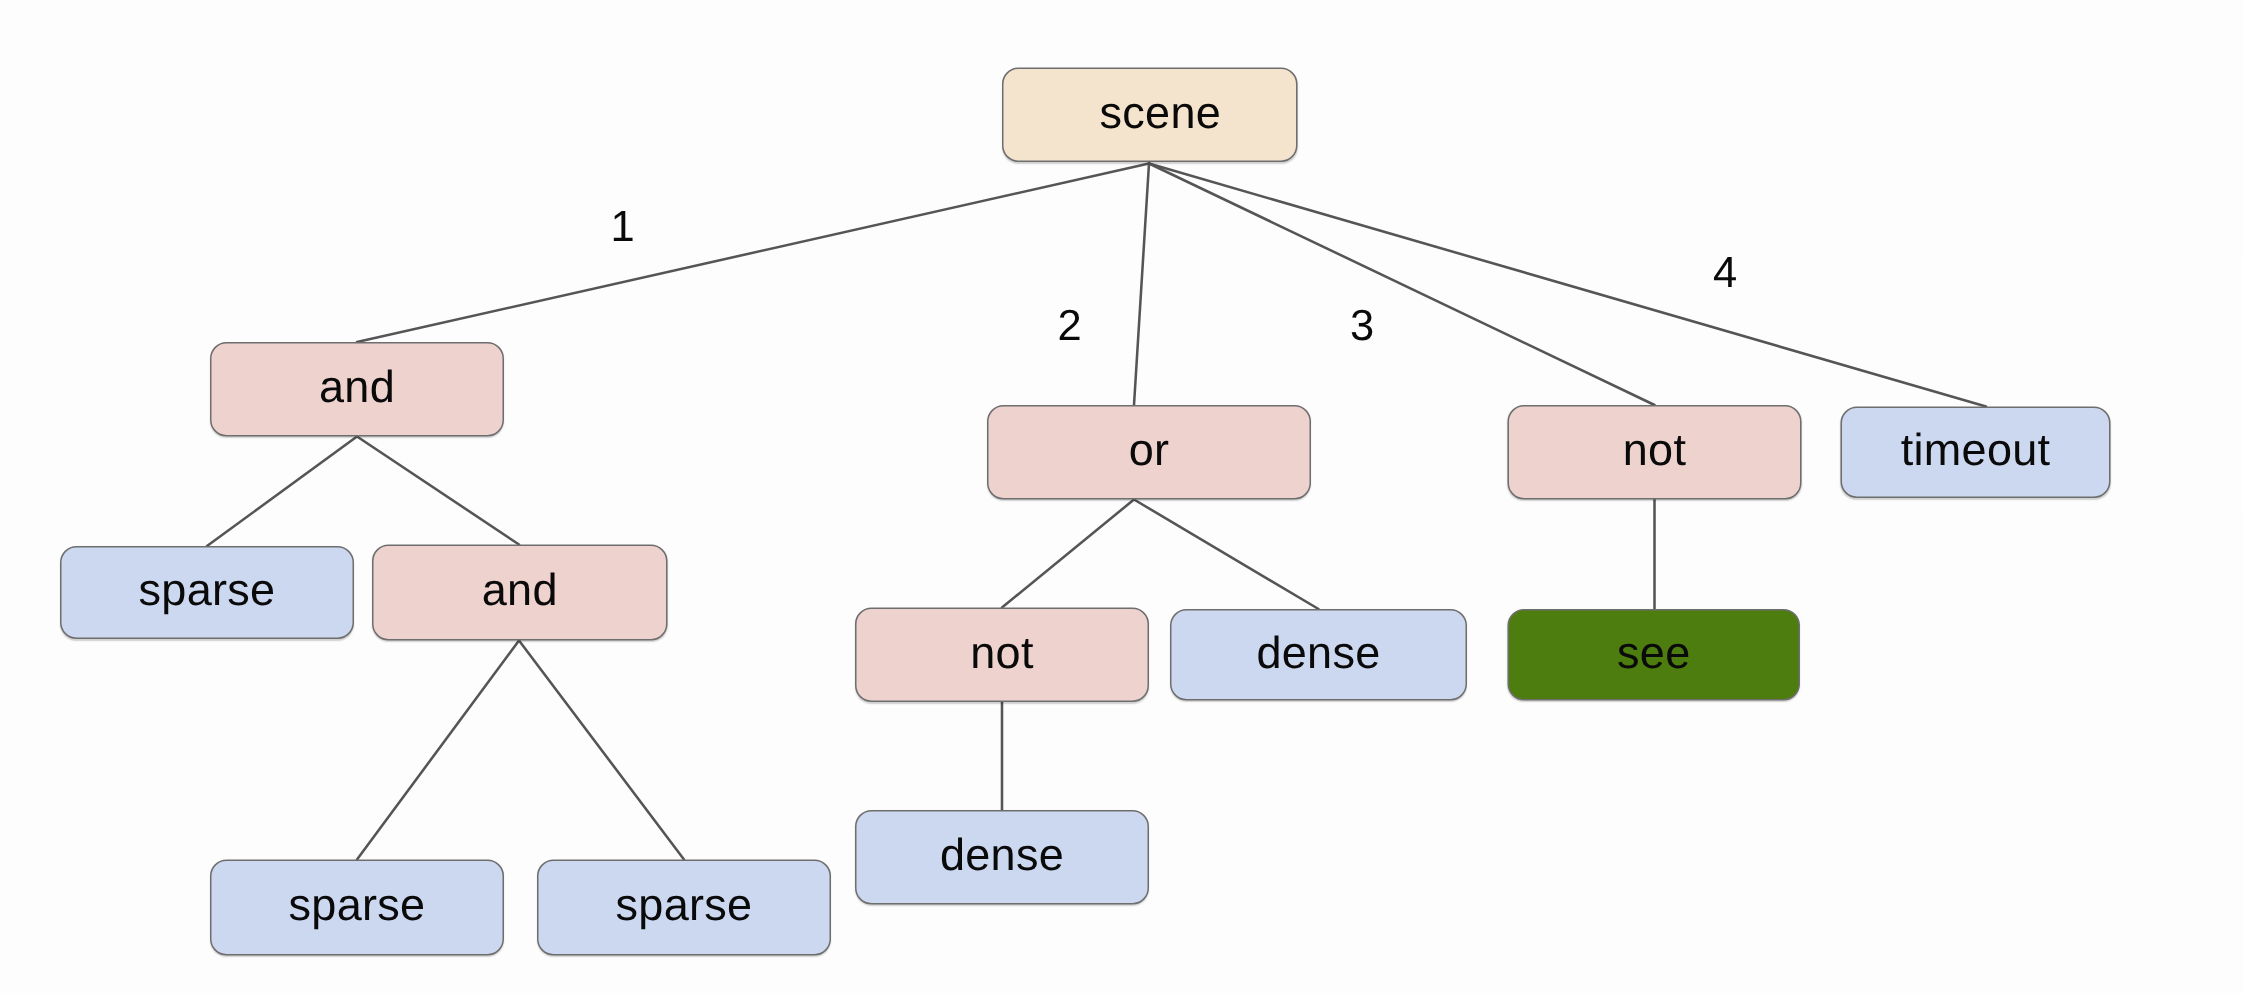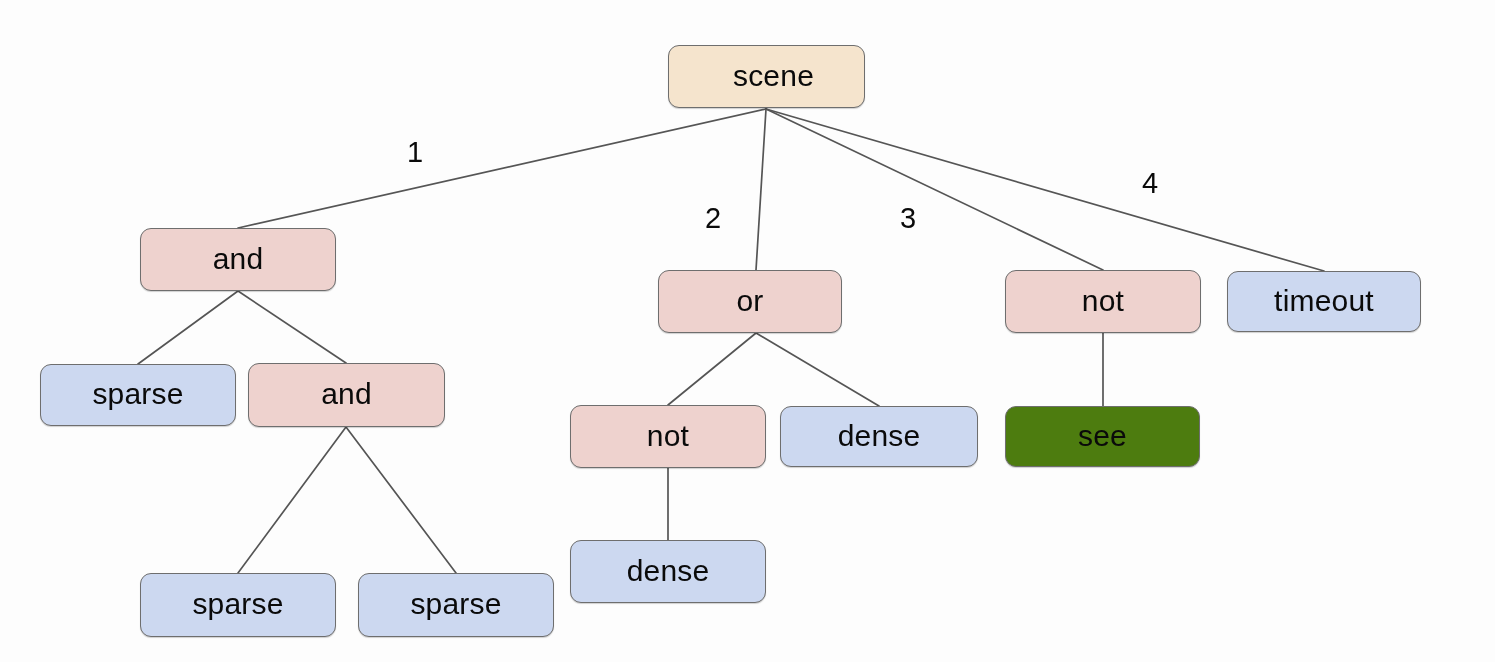--- a/index.html
+++ b/index.html
@@ -68,27 +68,27 @@
       <line x1="756" y1="333" x2="879" y2="406" stroke="#555555" stroke-width="1.7" stroke-linecap="round"></line>
       <line x1="668" y1="468" x2="668" y2="540" stroke="#555555" stroke-width="1.7" stroke-linecap="round"></line>
       <line x1="1103" y1="333" x2="1103" y2="406" stroke="#555555" stroke-width="1.7" stroke-linecap="round"></line>
     </svg>
 <div class="node" style="left: 668px; top: 45px; width: 197px; height: 63px; background: rgb(245, 228, 205); border-color: rgb(110, 110, 110); color: rgb(10, 10, 10); padding-left: 14px;">
       <span class="node-label">scene</span>
     </div>
     <div class="node" style="left: 140px; top: 228px; width: 196px; height: 63px; background: rgb(238, 210, 206); border-color: rgb(110, 110, 110); color: rgb(10, 10, 10);">
       <span class="node-label">and</span>
     </div>
-    <div class="node" style="left: 658px; top: 270px; width: 184px; height: 63px; background: rgb(238, 210, 206); border-color: rgb(110, 110, 110); color: rgb(10, 10, 10);">
+    <div class="node" style="left: 658px; top: 270px; width: 216px; height: 63px; background: rgb(238, 210, 206); border-color: rgb(110, 110, 110); color: rgb(10, 10, 10);">
       <span class="node-label">or</span>
     </div>
     <div class="node" style="left: 1005px; top: 270px; width: 196px; height: 63px; background: rgb(238, 210, 206); border-color: rgb(110, 110, 110); color: rgb(10, 10, 10);">
       <span class="node-label">not</span>
     </div>
-    <div class="node" style="left: 1227px; top: 271px; width: 194px; height: 61px; background: rgb(204, 216, 240); border-color: rgb(110, 110, 110); color: rgb(10, 10, 10);">
+    <div class="node" style="left: 1227px; top: 271px; width: 180px; height: 61px; background: rgb(204, 216, 240); border-color: rgb(110, 110, 110); color: rgb(10, 10, 10);">
       <span class="node-label">timeout</span>
     </div>
     <div class="node" style="left: 40px; top: 364px; width: 196px; height: 62px; background: rgb(204, 216, 240); border-color: rgb(110, 110, 110); color: rgb(10, 10, 10);">
       <span class="node-label">sparse</span>
     </div>
     <div class="node" style="left: 248px; top: 363px; width: 197px; height: 64px; background: rgb(238, 210, 206); border-color: rgb(110, 110, 110); color: rgb(10, 10, 10);">
       <span class="node-label">and</span>
     </div>
     <div class="node" style="left: 570px; top: 405px; width: 196px; height: 63px; background: rgb(238, 210, 206); border-color: rgb(110, 110, 110); color: rgb(10, 10, 10);">
       <span class="node-label">not</span>

